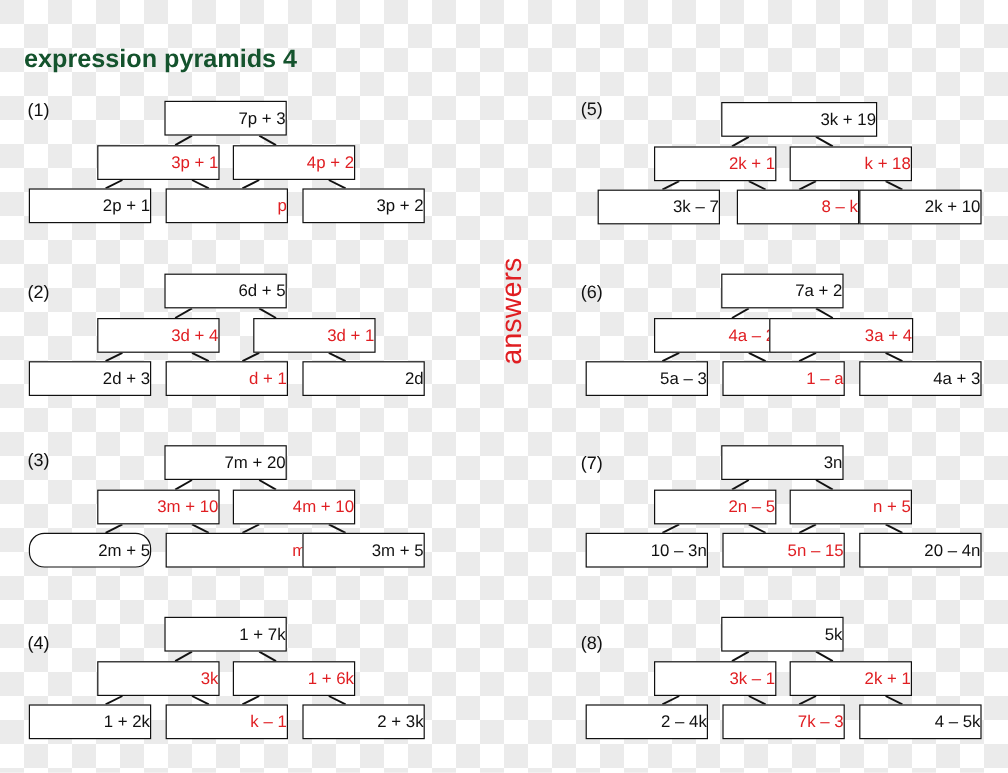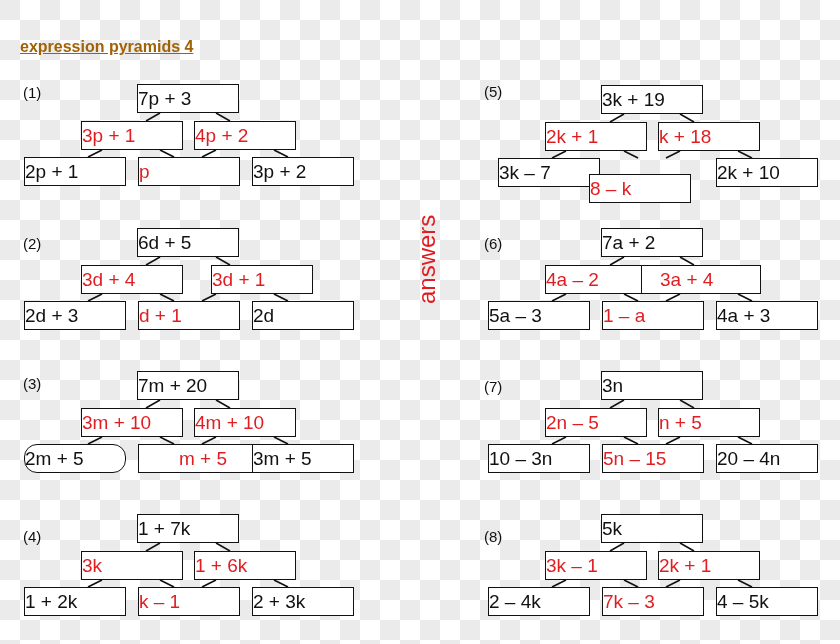--- a/index.html
+++ b/index.html
@@ -18,39 +18,38 @@
       position: absolute; inset: 0;
       background-color: #ffffff;
       background-image:
         linear-gradient(90deg, rgba(235,235,235,1) 50%, transparent 50%),
         linear-gradient(90deg, transparent 50%, rgba(235,235,235,1) 50%);
       background-size: 40px 40px, 40px 40px;
       background-repeat: repeat;
     }
     .title {
       position: absolute; left: 20px; top: 38px;
-      font-size: 16px; font-weight: bold; color: #a16207;
+      font-size: 21px; font-weight: bold; color: #14532d;
       white-space: nowrap;
-      text-decoration: underline;
     }
     .answers {
       position: absolute; left: 399px; top: 262px;
       width: 56px; height: 28px; line-height: 28px;
       transform: rotate(-90deg); transform-origin: center center;
       color: #e01e22; font-size: 24px; text-align: center;
       white-space: nowrap;
     }
     .pyramid { position: absolute; width: 340px; height: 108px; }
     .pyr-label {
       position: absolute; font-size: 15px; color: #111; white-space: nowrap;
     }
     .box {
       position: absolute; width: 100px; height: 27px;
       border: 1.5px solid #111; background: #ffffff;
-      text-align: left; line-height: 27px; font-size: 19px; color: #111;
+      text-align: right; line-height: 27px; font-size: 14px; color: #111;
       white-space: nowrap; box-sizing: content-box;
     }
     .box.ans { color: #e01e22; }
     .pyramid svg { position: absolute; left: 0; top: 0; overflow: visible; }
   </style>
 </head>
 <body>
 
 <div class="checker" style="background-image: linear-gradient(45deg, rgb(235, 235, 235) 25%, transparent 25%, transparent 75%, rgb(235, 235, 235) 75%), linear-gradient(45deg, rgb(235, 235, 235) 25%, transparent 25%, transparent 75%, rgb(235, 235, 235) 75%); background-size: 40px 40px, 40px 40px; background-position: 20px 0px, 0px 20px;"></div>
 
@@ -132,25 +131,25 @@
 <div class="pyramid" style="left:488px; top:85px;">
   <svg width="340" height="108">
     <line x1="136" y1="29" x2="122" y2="37" stroke="#111" stroke-width="1.6"></line>
     <line x1="192" y1="29" x2="206" y2="37" stroke="#111" stroke-width="1.6"></line>
     <line x1="78" y1="66" x2="64" y2="73" stroke="#111" stroke-width="1.6"></line>
     <line x1="136" y1="66" x2="150" y2="73" stroke="#111" stroke-width="1.6"></line>
     <line x1="192" y1="66" x2="178" y2="73" stroke="#111" stroke-width="1.6"></line>
     <line x1="250" y1="66" x2="264" y2="73" stroke="#111" stroke-width="1.6"></line>
   </svg>
   <div class="pyr-label" style="left:-4px; top:-2px;">(5)</div>
-  <div class="box" style="left:113px; top:0;">3k + 19</div>
+  <div class="box" style="left:113px; top:0;padding-left:28px;">3k + 19</div>
   <div class="box ans" style="left:57px; top:37px;">2k + 1</div>
   <div class="box ans" style="left:170px; top:37px;">k + 18</div>
   <div class="box" style="left:10px; top:73px;">3k – 7</div>
-  <div class="box ans" style="left:101px; top:73px;margin-top:16px;">8 – k</div>
+  <div class="box ans" style="left:126px; top:73px;">8 – k</div>
   <div class="box" style="left:228px; top:73px;">2k + 10</div>
 </div>
 
 <div class="pyramid" style="left:488px; top:228px;">
   <svg width="340" height="108">
     <line x1="136" y1="29" x2="122" y2="37" stroke="#111" stroke-width="1.6"></line>
     <line x1="192" y1="29" x2="206" y2="37" stroke="#111" stroke-width="1.6"></line>
     <line x1="78" y1="66" x2="64" y2="73" stroke="#111" stroke-width="1.6"></line>
     <line x1="136" y1="66" x2="150" y2="73" stroke="#111" stroke-width="1.6"></line>
     <line x1="192" y1="66" x2="178" y2="73" stroke="#111" stroke-width="1.6"></line>

